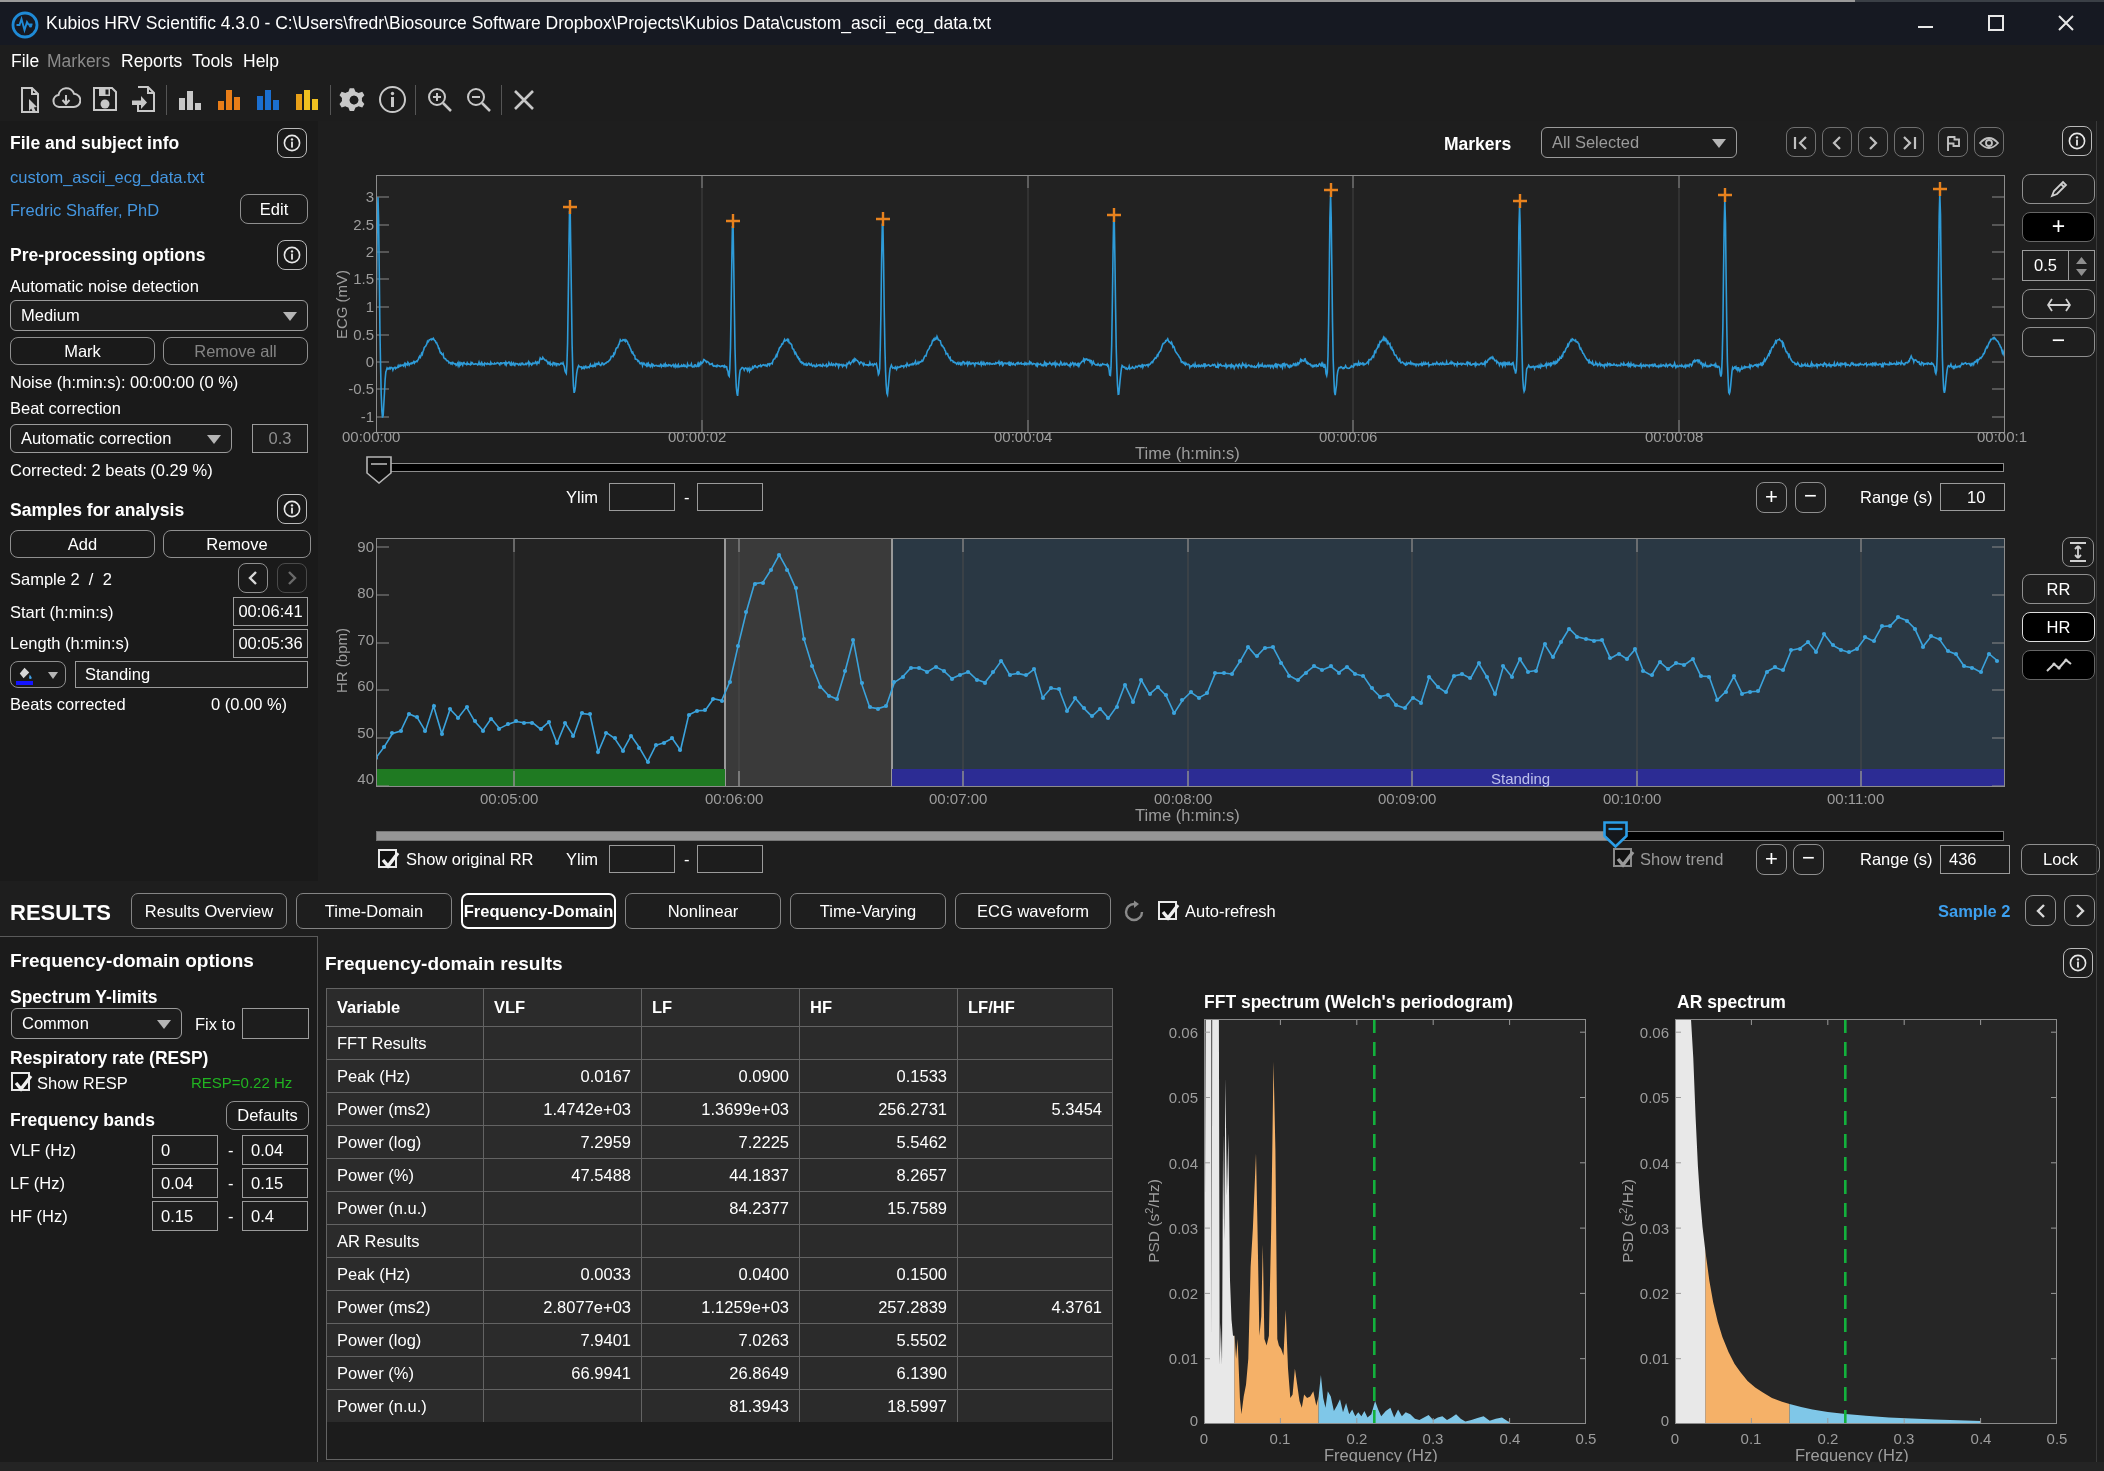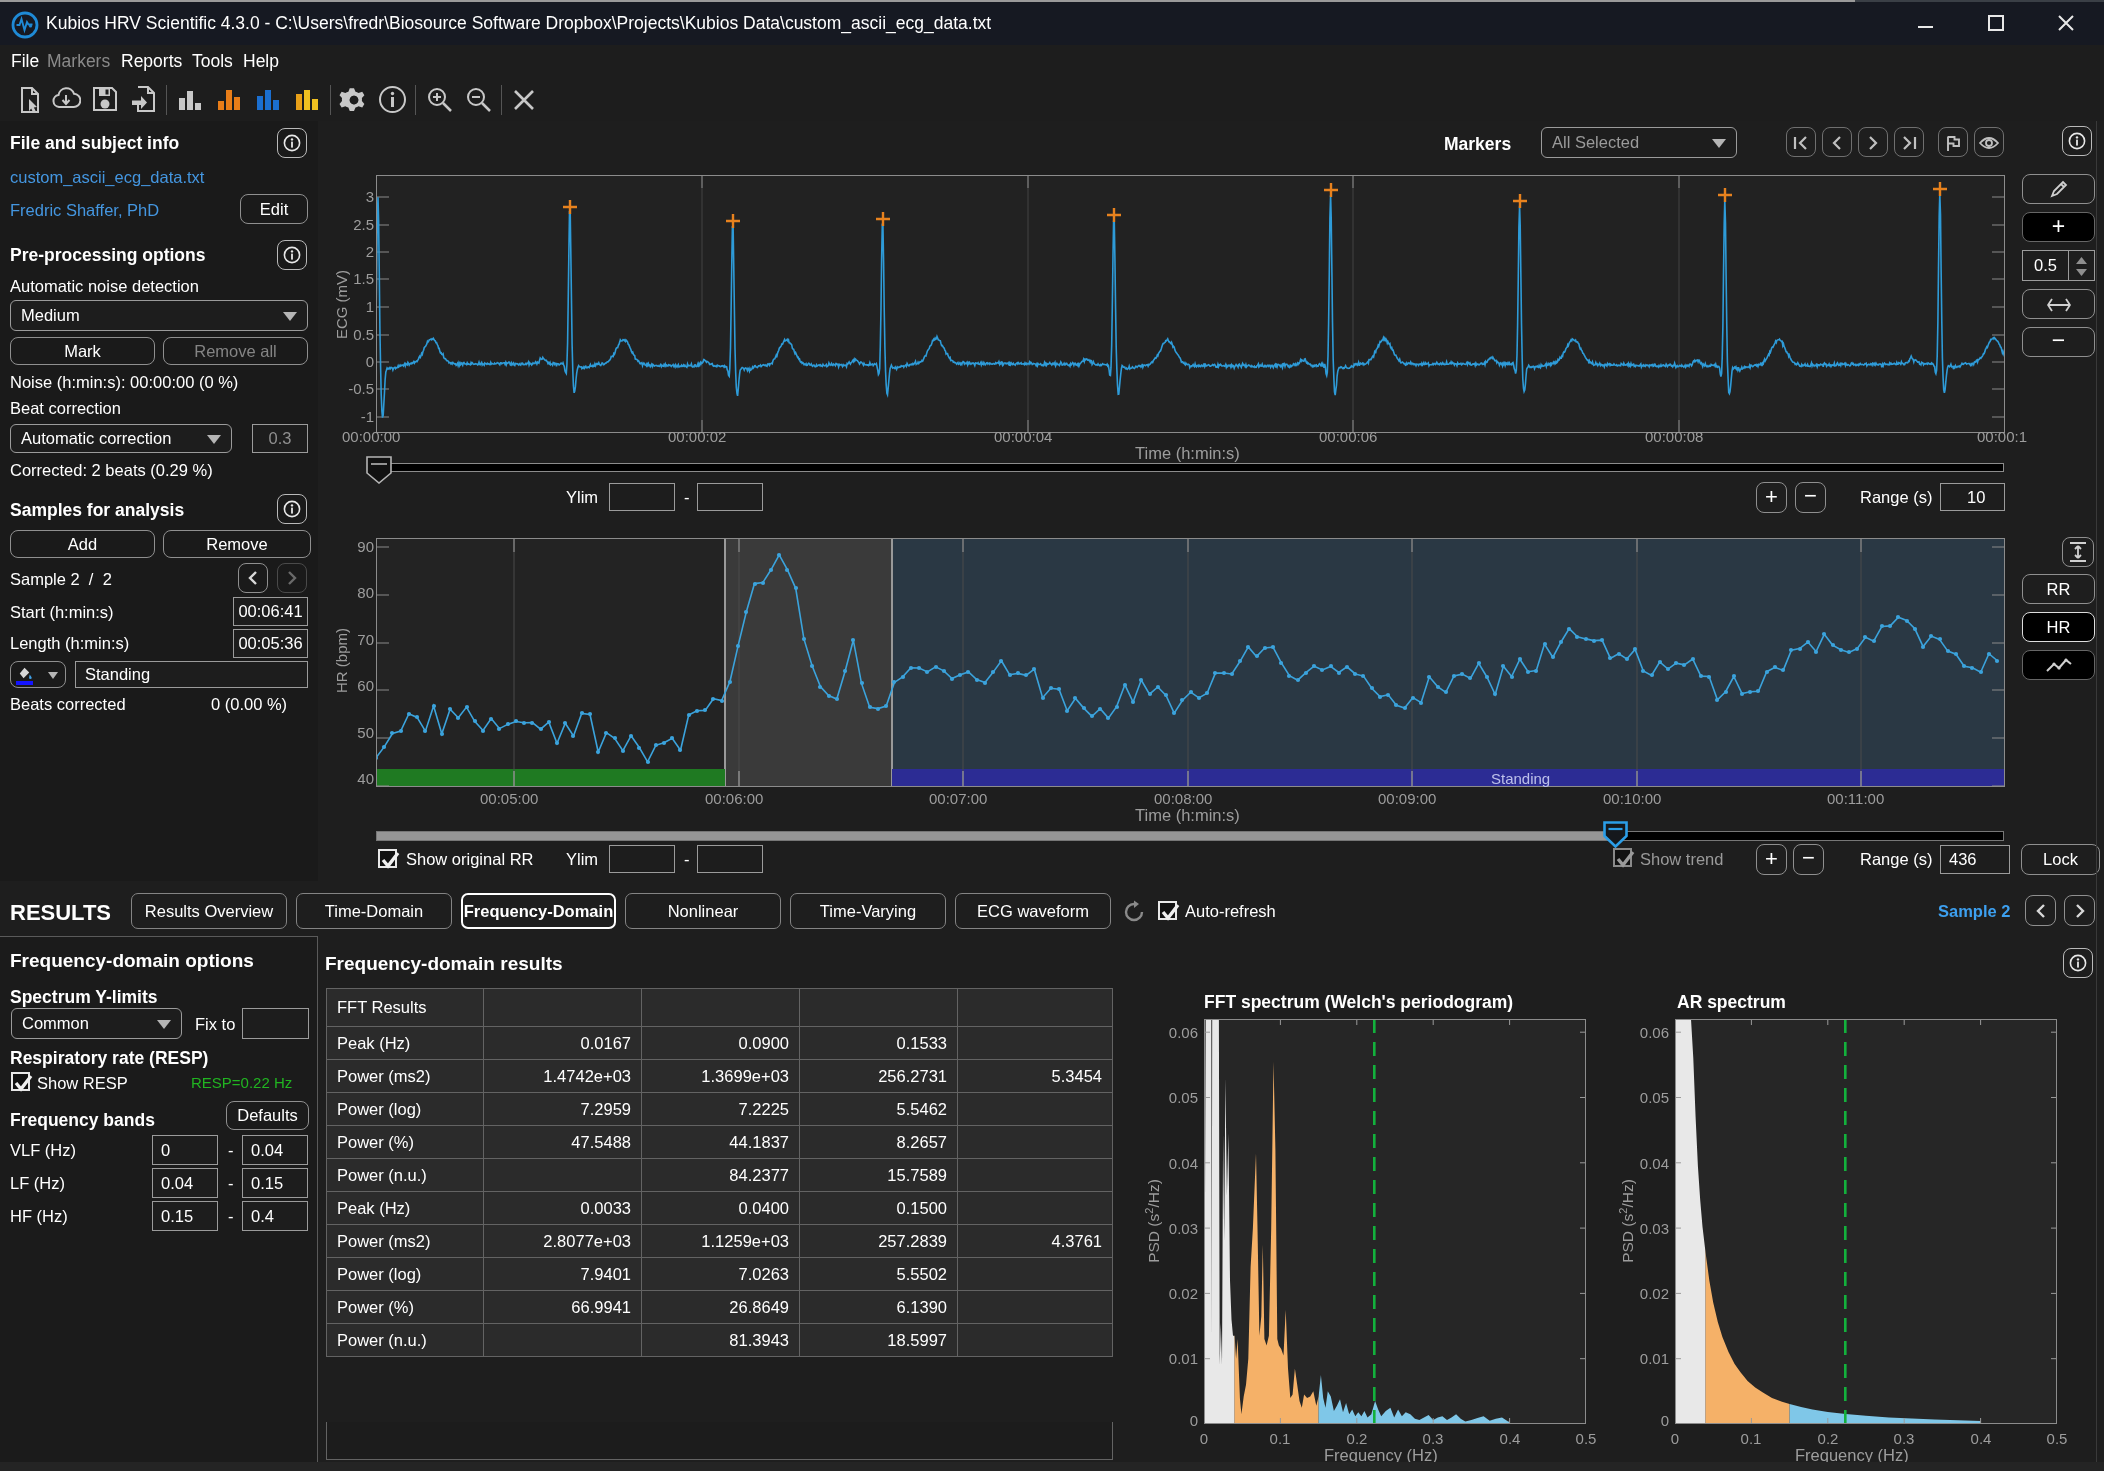--- a/index.html
+++ b/index.html
@@ -678,20 +678,27 @@
 <div class="input" style="left:242px;top:1201px;width:66px;height:30px;line-height:28px"><span style="margin-left:8px">0.4</span></div>
 <div class="hdr" style="left:325px;top:953px;font-size:19px">Frequency-domain results</div>
     <div class="ibtn" style="left:2063px;top:948px"></div>
 <svg class="abs" style="left:2069px;top:954px" width="18" height="18" viewBox="0 0 18 18">
  <circle cx="9" cy="9" r="7.6" fill="none" stroke="#e8e8e8" stroke-width="1.6"></circle>
  <circle cx="9" cy="5.4" r="1.2" fill="#e8e8e8"></circle>
       <rect x="8.1" y="7.6" width="1.8" height="6" fill="#e8e8e8"></rect>
 </svg>
     <table class="res">
       <tbody>
+        <tr class="h">
+          <td style="width:157px">Variable</td>
+          <td style="width:158px">VLF</td>
+          <td style="width:158px">LF</td>
+          <td style="width:158px">HF</td>
+          <td style="width:155px">LF/HF</td>
+        </tr>
         <tr>
           <td style="width:157px">FFT Results</td>
           <td style="width:158px"></td>
           <td style="width:158px"></td>
           <td style="width:158px"></td>
           <td style="width:155px"></td>
         </tr>
         <tr>
           <td style="width:157px">Peak (Hz)</td>
           <td class="num" style="width:158px">0.0167</td>
@@ -719,20 +726,27 @@
           <td class="num" style="width:158px">44.1837</td>
           <td class="num" style="width:158px">8.2657</td>
           <td class="num" style="width:155px"></td>
         </tr>
         <tr>
           <td style="width:157px">Power (n.u.)</td>
           <td class="num" style="width:158px"></td>
           <td class="num" style="width:158px">84.2377</td>
           <td class="num" style="width:158px">15.7589</td>
           <td class="num" style="width:155px"></td>
+        </tr>
+        <tr>
+          <td style="width:157px">AR Results</td>
+          <td style="width:158px"></td>
+          <td style="width:158px"></td>
+          <td style="width:158px"></td>
+          <td style="width:155px"></td>
         </tr>
         <tr>
           <td style="width:157px">Peak (Hz)</td>
           <td class="num" style="width:158px">0.0033</td>
           <td class="num" style="width:158px">0.0400</td>
           <td class="num" style="width:158px">0.1500</td>
           <td class="num" style="width:155px"></td>
         </tr>
         <tr>
           <td style="width:157px">Power (ms2)</td>

